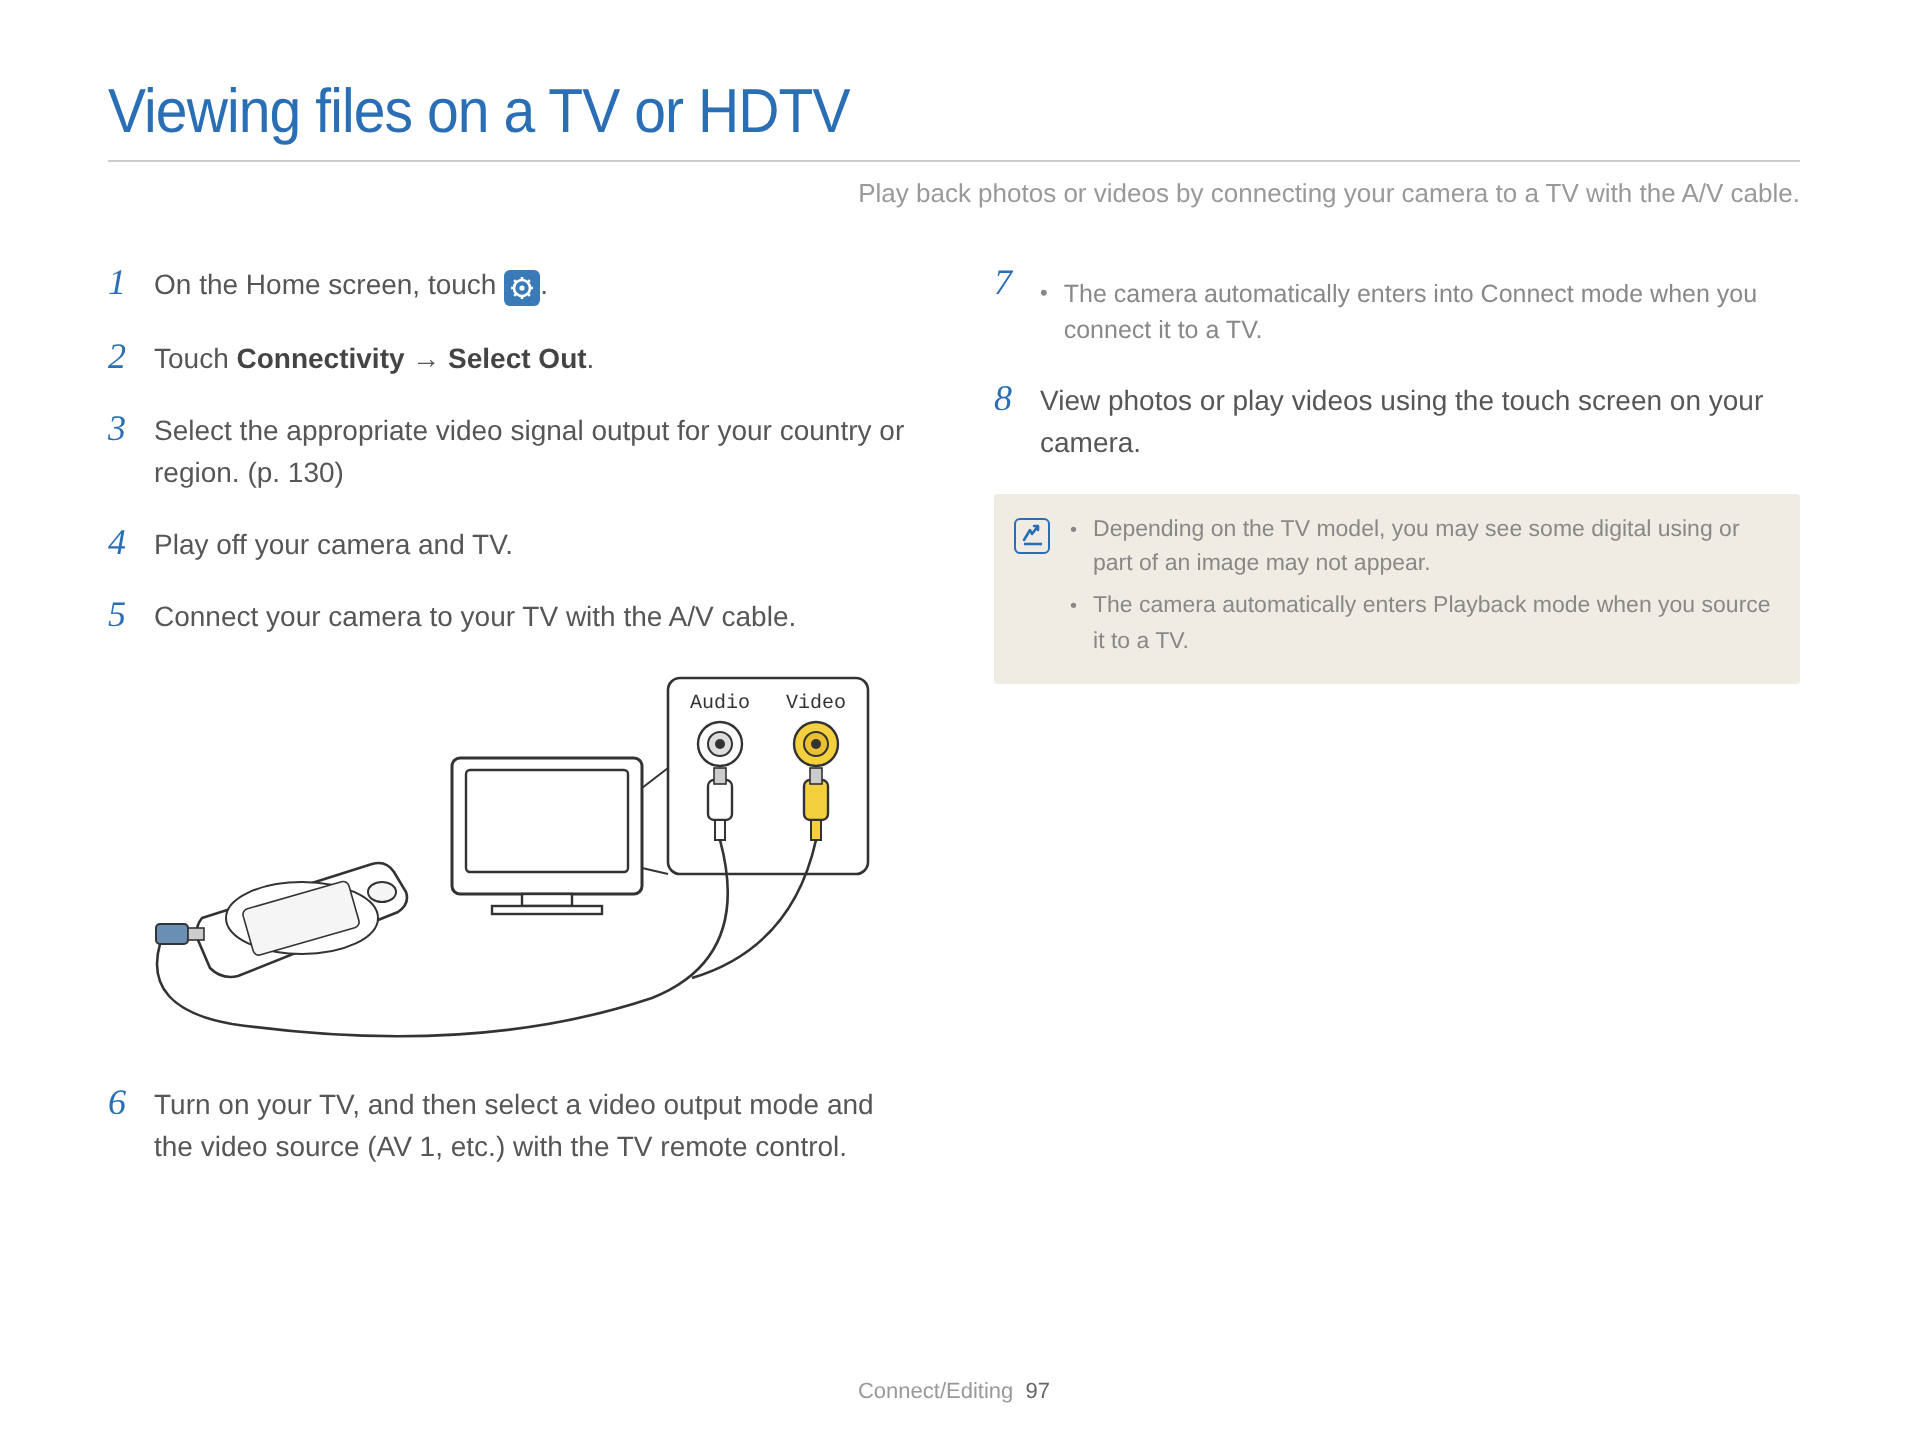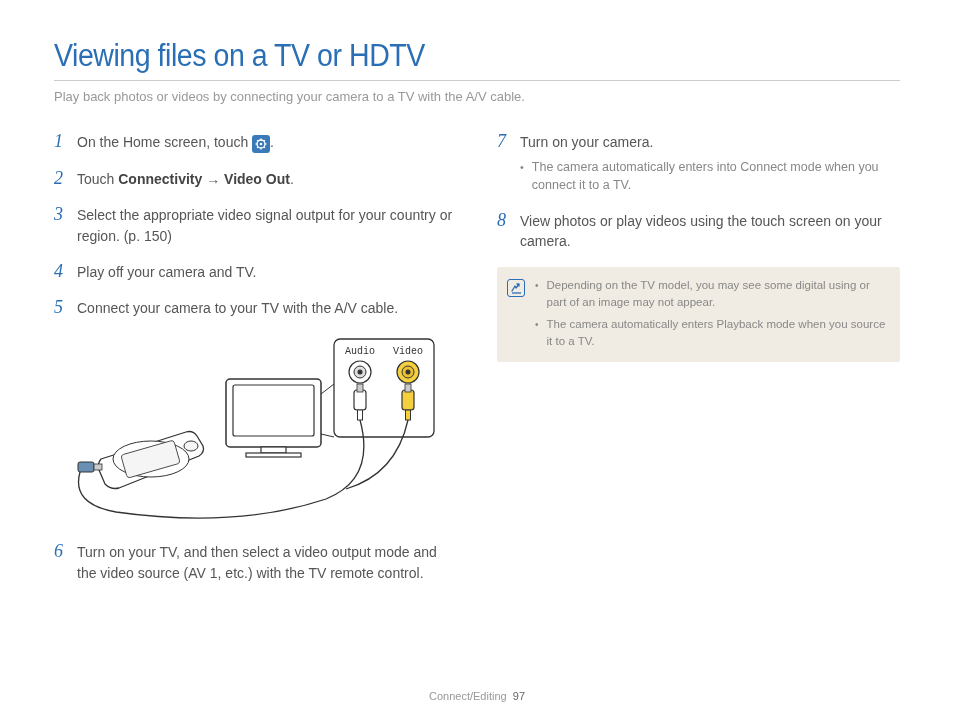--- a/index.html
+++ b/index.html
@@ -23,20 +23,21 @@
   }
   .hr {
     border: none;
     border-top: 1px solid #ccc;
     margin-top: 6px;
   }
   .subtitle {
     font-size: 13px;
     color: #999;
     margin-top: 8px;
+    text-align: right;
   }
   .columns {
     display: flex;
     gap: 40px;
     margin-top: 28px;
   }
   .col { flex: 1; }
   .step {
     display: flex;
     gap: 9px;
@@ -150,27 +151,27 @@
                 <line x1="8.7" y1="3.3" x2="9.9" y2="2.1"></line>
               </g>
             </svg>
           </span><span>.</span>
       </div>
     </div>
 
     <div class="step">
       <div class="step-num">2</div>
       <div class="step-body">
-        <span>Touch </span><span class="bold">Connectivity</span><span class="arrow"> → </span><span class="bold">Video Out</span><span>.</span>
+        <span>Touch </span><span class="bold">Connectivity</span><span class="arrow"> → </span><span class="bold">Select Out</span><span>.</span>
       </div>
     </div>
 
     <div class="step">
       <div class="step-num">3</div>
-      <div class="step-body">Select the appropriate video signal output for your country or region. (p. 150)</div>
+      <div class="step-body">Select the appropriate video signal output for your country or region. (p. 130)</div>
     </div>
 
     <div class="step">
       <div class="step-num">4</div>
       <div class="step-body">Play off your camera and TV.</div>
     </div>
 
     <div class="step">
       <div class="step-num">5</div>
       <div class="step-body">Connect your camera to your TV with the A/V cable.</div>
@@ -227,21 +228,20 @@
       <div class="step-body">Turn on your TV, and then select a video output mode and the video source (AV 1, etc.) with the TV remote control.</div>
     </div>
 
   </div>
 
   <div class="col">
 
     <div class="step">
       <div class="step-num">7</div>
       <div class="step-body">
-        <div>Turn on your camera.</div>
         <div class="sub-bullet">
           <span class="dot">•</span>
           <span>The camera automatically enters into Connect mode when you connect it to a TV.</span>
         </div>
       </div>
     </div>
 
     <div class="step">
       <div class="step-num">8</div>
       <div class="step-body">View photos or play videos using the touch screen on your camera.</div>

